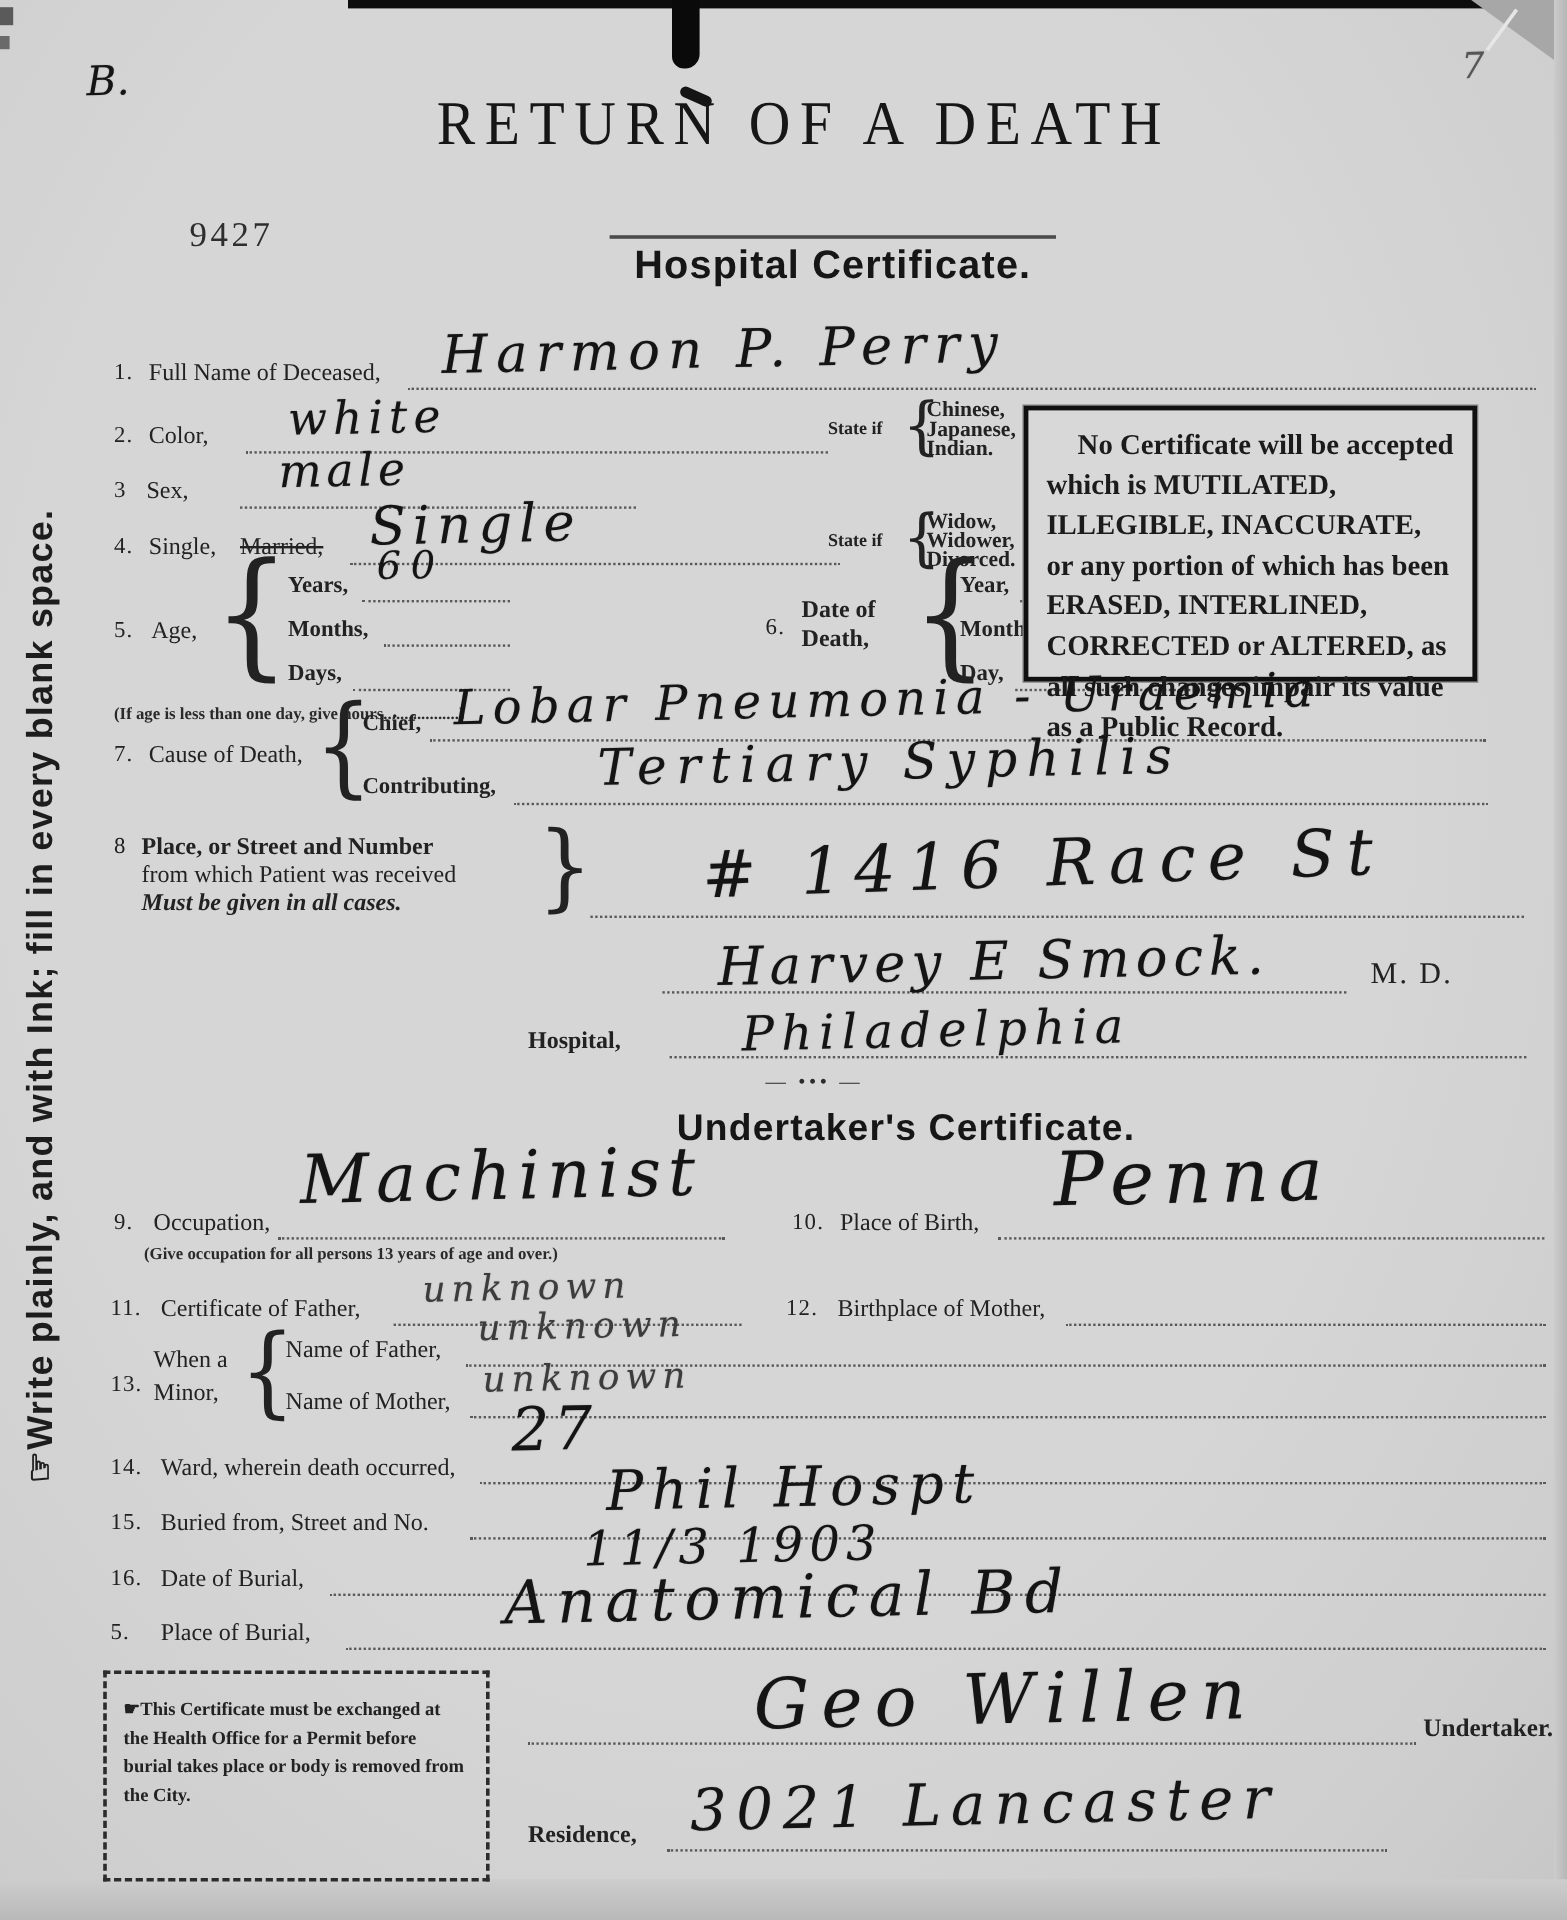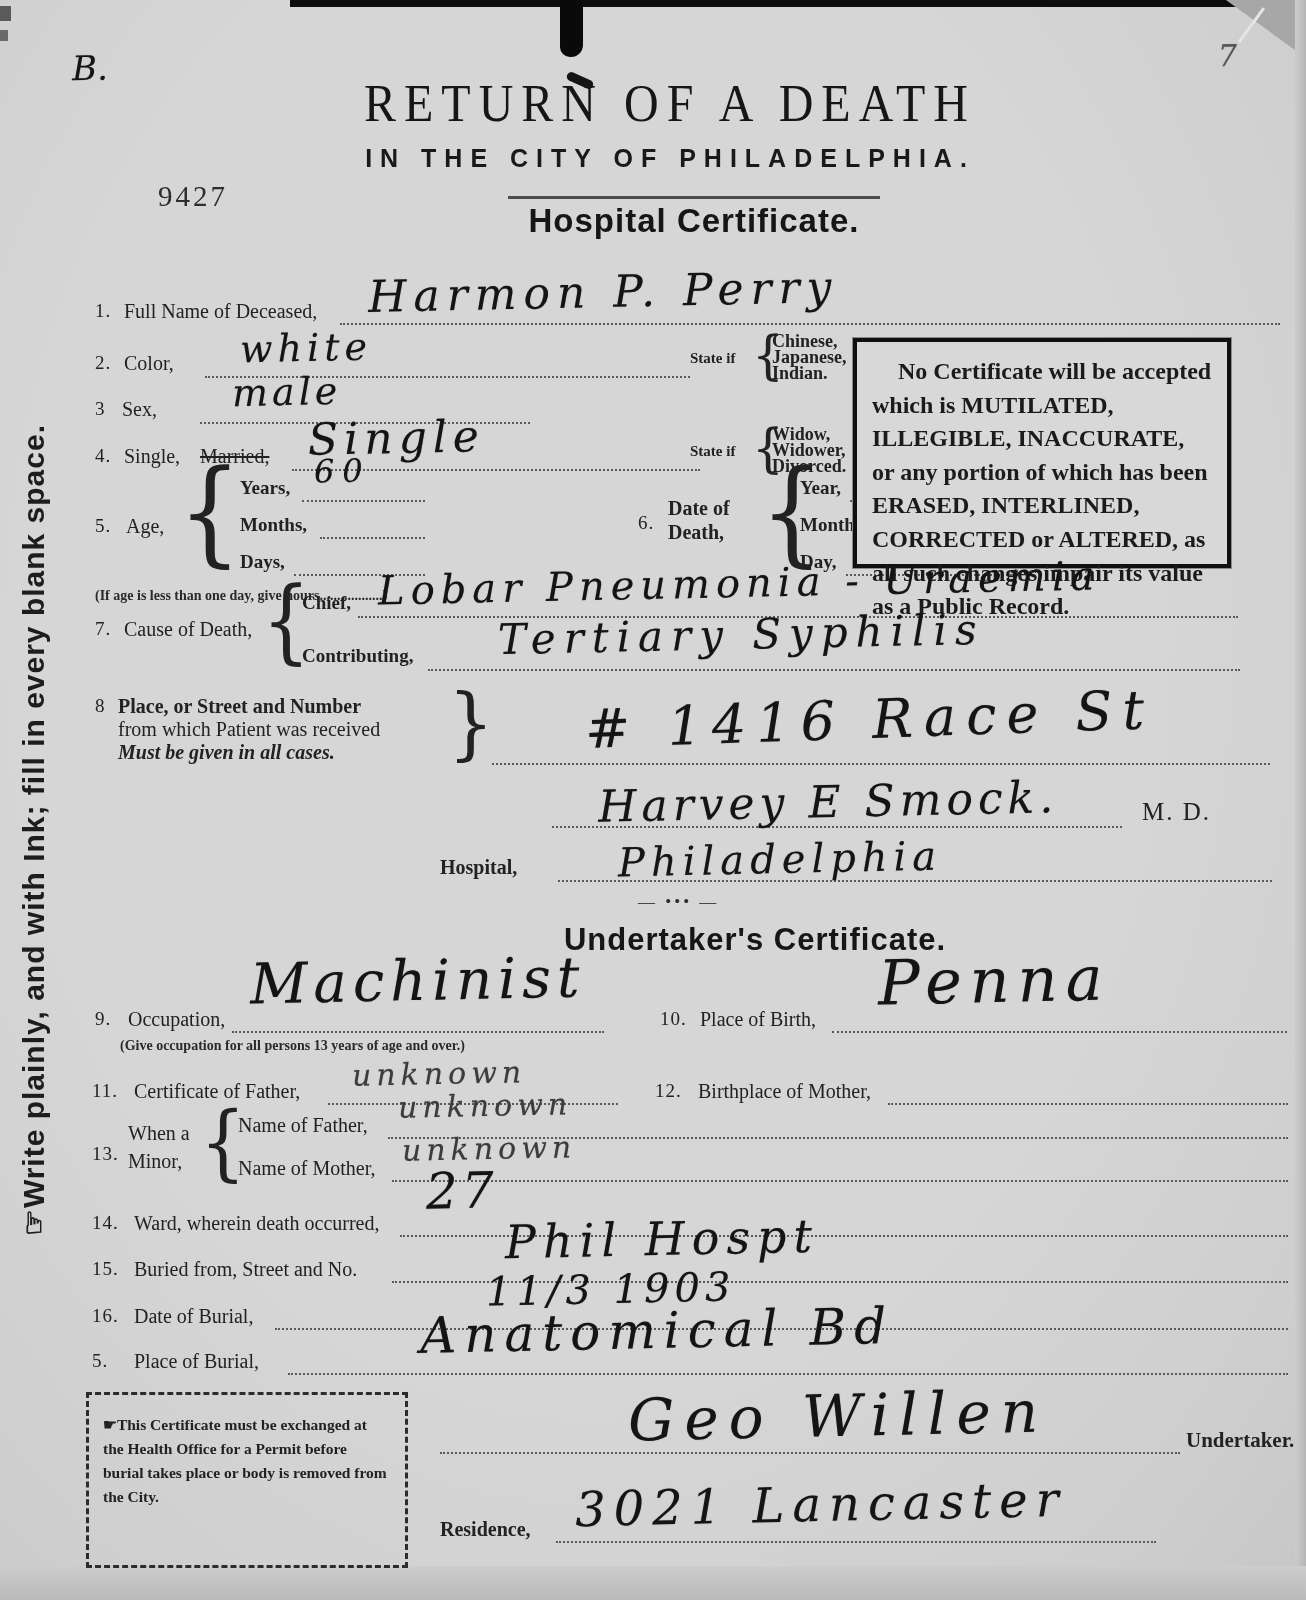--- a/index.html
+++ b/index.html
@@ -44,21 +44,20 @@
   <div class="artifact" style="right:0;top:0;width:0;height:0;border-left:80px solid transparent;border-top:58px solid #a7a7a7;"></div>
   <div class="artifact" style="left:1250px;top:4px;width:3px;height:42px;background:#e6e6e6;transform:rotate(36deg);"></div>
   <div class="artifact" style="left:0;top:6px;width:11px;height:15px;background:#5a5a5a;"></div>
   <div class="artifact" style="left:0;top:30px;width:8px;height:11px;background:#6a6a6a;"></div>
   <div class="artifact" style="left:1295px;top:0;width:11px;height:1600px;background:linear-gradient(to right,#cccccc,#b6b6b6);"></div>
   <div class="artifact" style="left:0;top:1566px;width:1306px;height:34px;background:linear-gradient(#cdcdcd,#b9b9b9);"></div>
 
   <div class="abs hw" style="left:72px;top:48px;font-size:34px;">B.</div>
   <div class="abs hw" style="left:1218px;top:38px;font-size:30px;color:#555;">7</div>
   <div class="abs title" style="left:280px;top:76px;width:780px;text-align:center;">RETURN OF A DEATH</div>
-  <div class="abs subtitle" style="left:240px;top:144px;width:860px;text-align:center;">IN THE CITY OF PHILADELPHIA.</div>
   <div class="abs" style="left:158px;top:180px;font-size:29px;letter-spacing:3px;color:#2e2e2e;">9427</div>
   <div class="artifact" style="left:508px;top:196px;width:372px;height:3px;background:#4c4c4c;"></div>
   <div class="abs secheading" style="left:420px;top:202px;width:548px;text-align:center;">Hospital Certificate.</div>
 
   <div class="abs vertical" style="left:16px;top:290px;height:1080px;text-align:center;">☞Write plainly, and with Ink; fill in every blank space.</div>
 
   <span class="abs num" style="left:95px;top:300px;">1.</span>
   <span class="abs lbl" style="left:124px;top:300px;">Full Name of Deceased,</span>
   <div class="dot" style="left:340px;top:323px;width:940px;"></div>
   <span class="hw" style="left:368px;top:266px;font-size:44px;letter-spacing:7px;">Harmon P. Perry</span>

